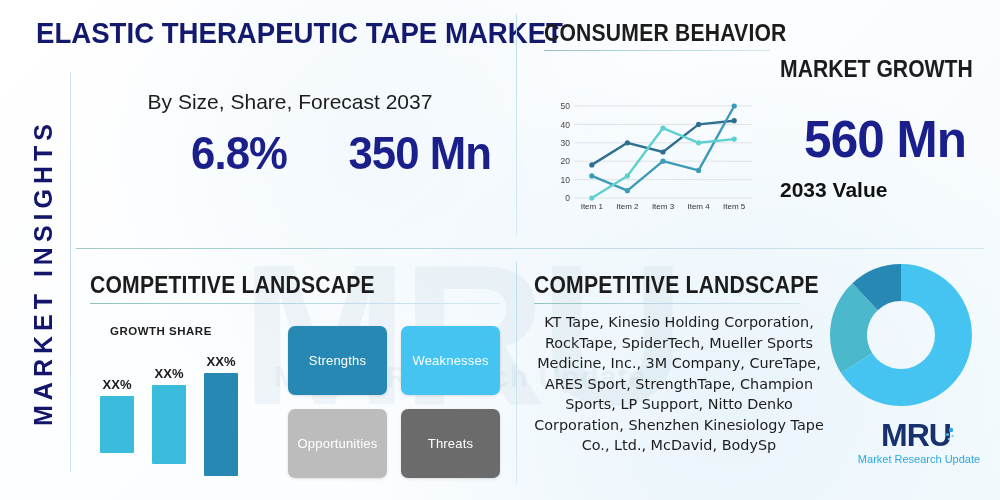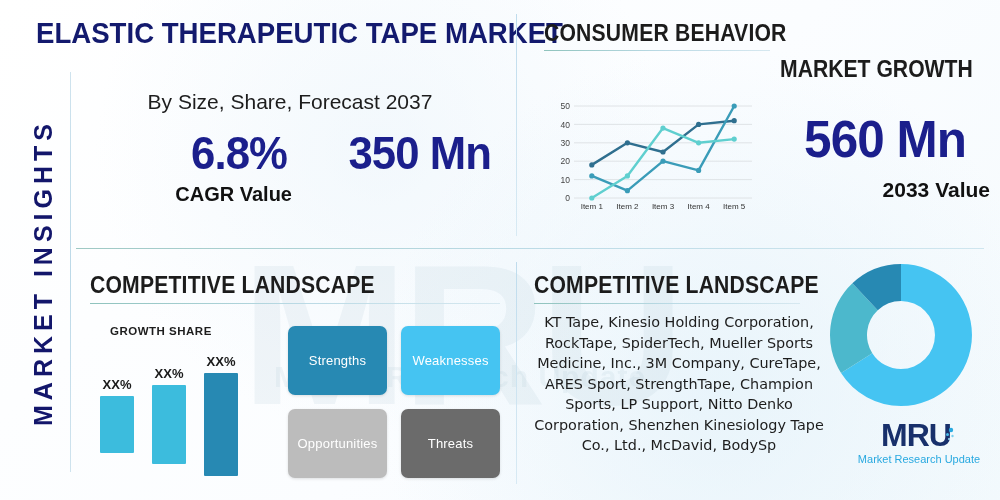--- a/index.html
+++ b/index.html
@@ -135,21 +135,21 @@
     font-family: "Liberation Sans Narrow", "Liberation Sans", sans-serif;
   }
   .mg-value {
     position: absolute; left: 780px; top: 110px; width: 210px; text-align:center;
     font-size: 52px; font-weight: 700; color: #1b1f8c; line-height: 58px;
     letter-spacing:-1px;
     font-family: "Liberation Sans Narrow", "Liberation Sans", sans-serif;
     transform: scaleX(0.95);
   }
   .mg-label {
-    position: absolute; left: 780px; top: 178px; width: 210px; text-align:right;
+    position: absolute; left: 780px; top: 178px; width: 210px; text-align:left;
     font-size: 21px; font-weight: 700; color: #111;
   }
 
   
   .linechart { position: absolute; left: 548px; top: 100px; width: 210px; height: 120px; }
 
   
   .barchart-wrap { position: absolute; left: 90px; top: 325px; width: 200px; height: 155px; }
   .bar-caption {
     position: absolute; left: 20px; top: 0px;
@@ -208,21 +208,20 @@
   <div class="main-title">ELASTIC THERAPEUTIC TAPE MARKET</div>
 
   <div class="v-divider-top"></div>
   <div class="v-divider-bottom"></div>
   <div class="h-divider"></div>
 
   <div class="subtitle">By Size, Share, Forecast 2037</div>
   <div class="kpi-row">
     <div class="kpi">
       <div class="kpi-value">6.8%</div>
-      <div class="kpi-label">CAGR Value</div>
     </div>
     <div class="kpi">
       <div class="kpi-value">350 Mn</div>
     </div>
   </div>
 
   <div class="sec-head" style="left:544px; top:20px;">CONSUMER BEHAVIOR</div>
   <div class="sec-rule" style="left:544px; top:50px; width:226px;"></div>
 
   <div class="mg-title">MARKET GROWTH</div>

